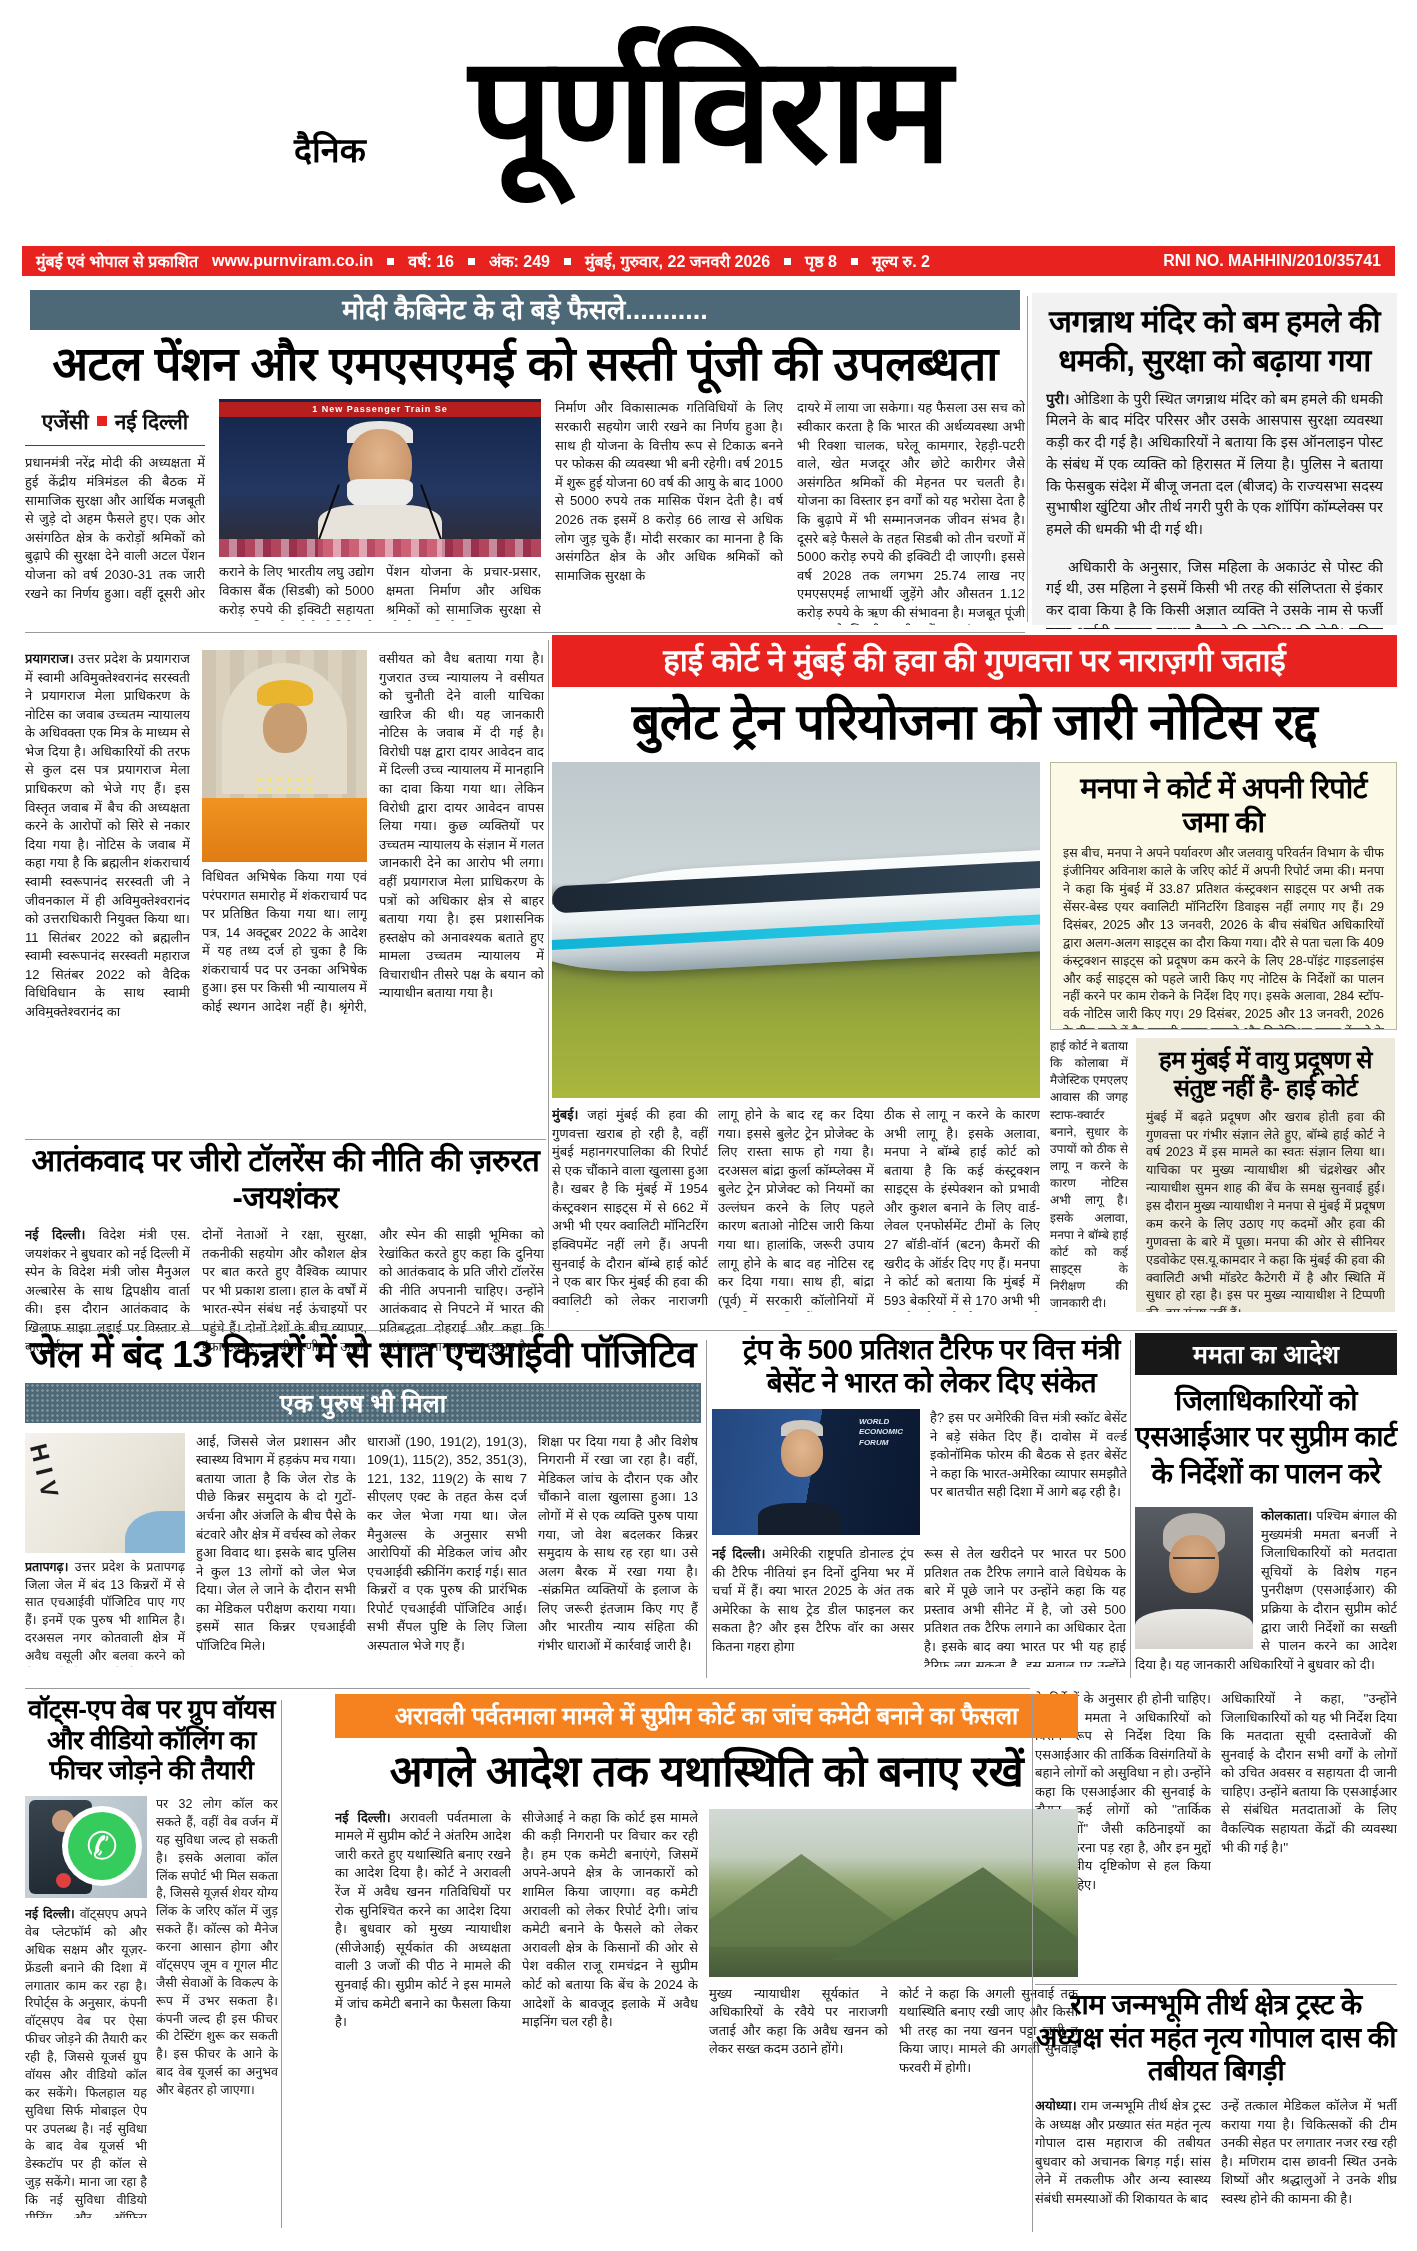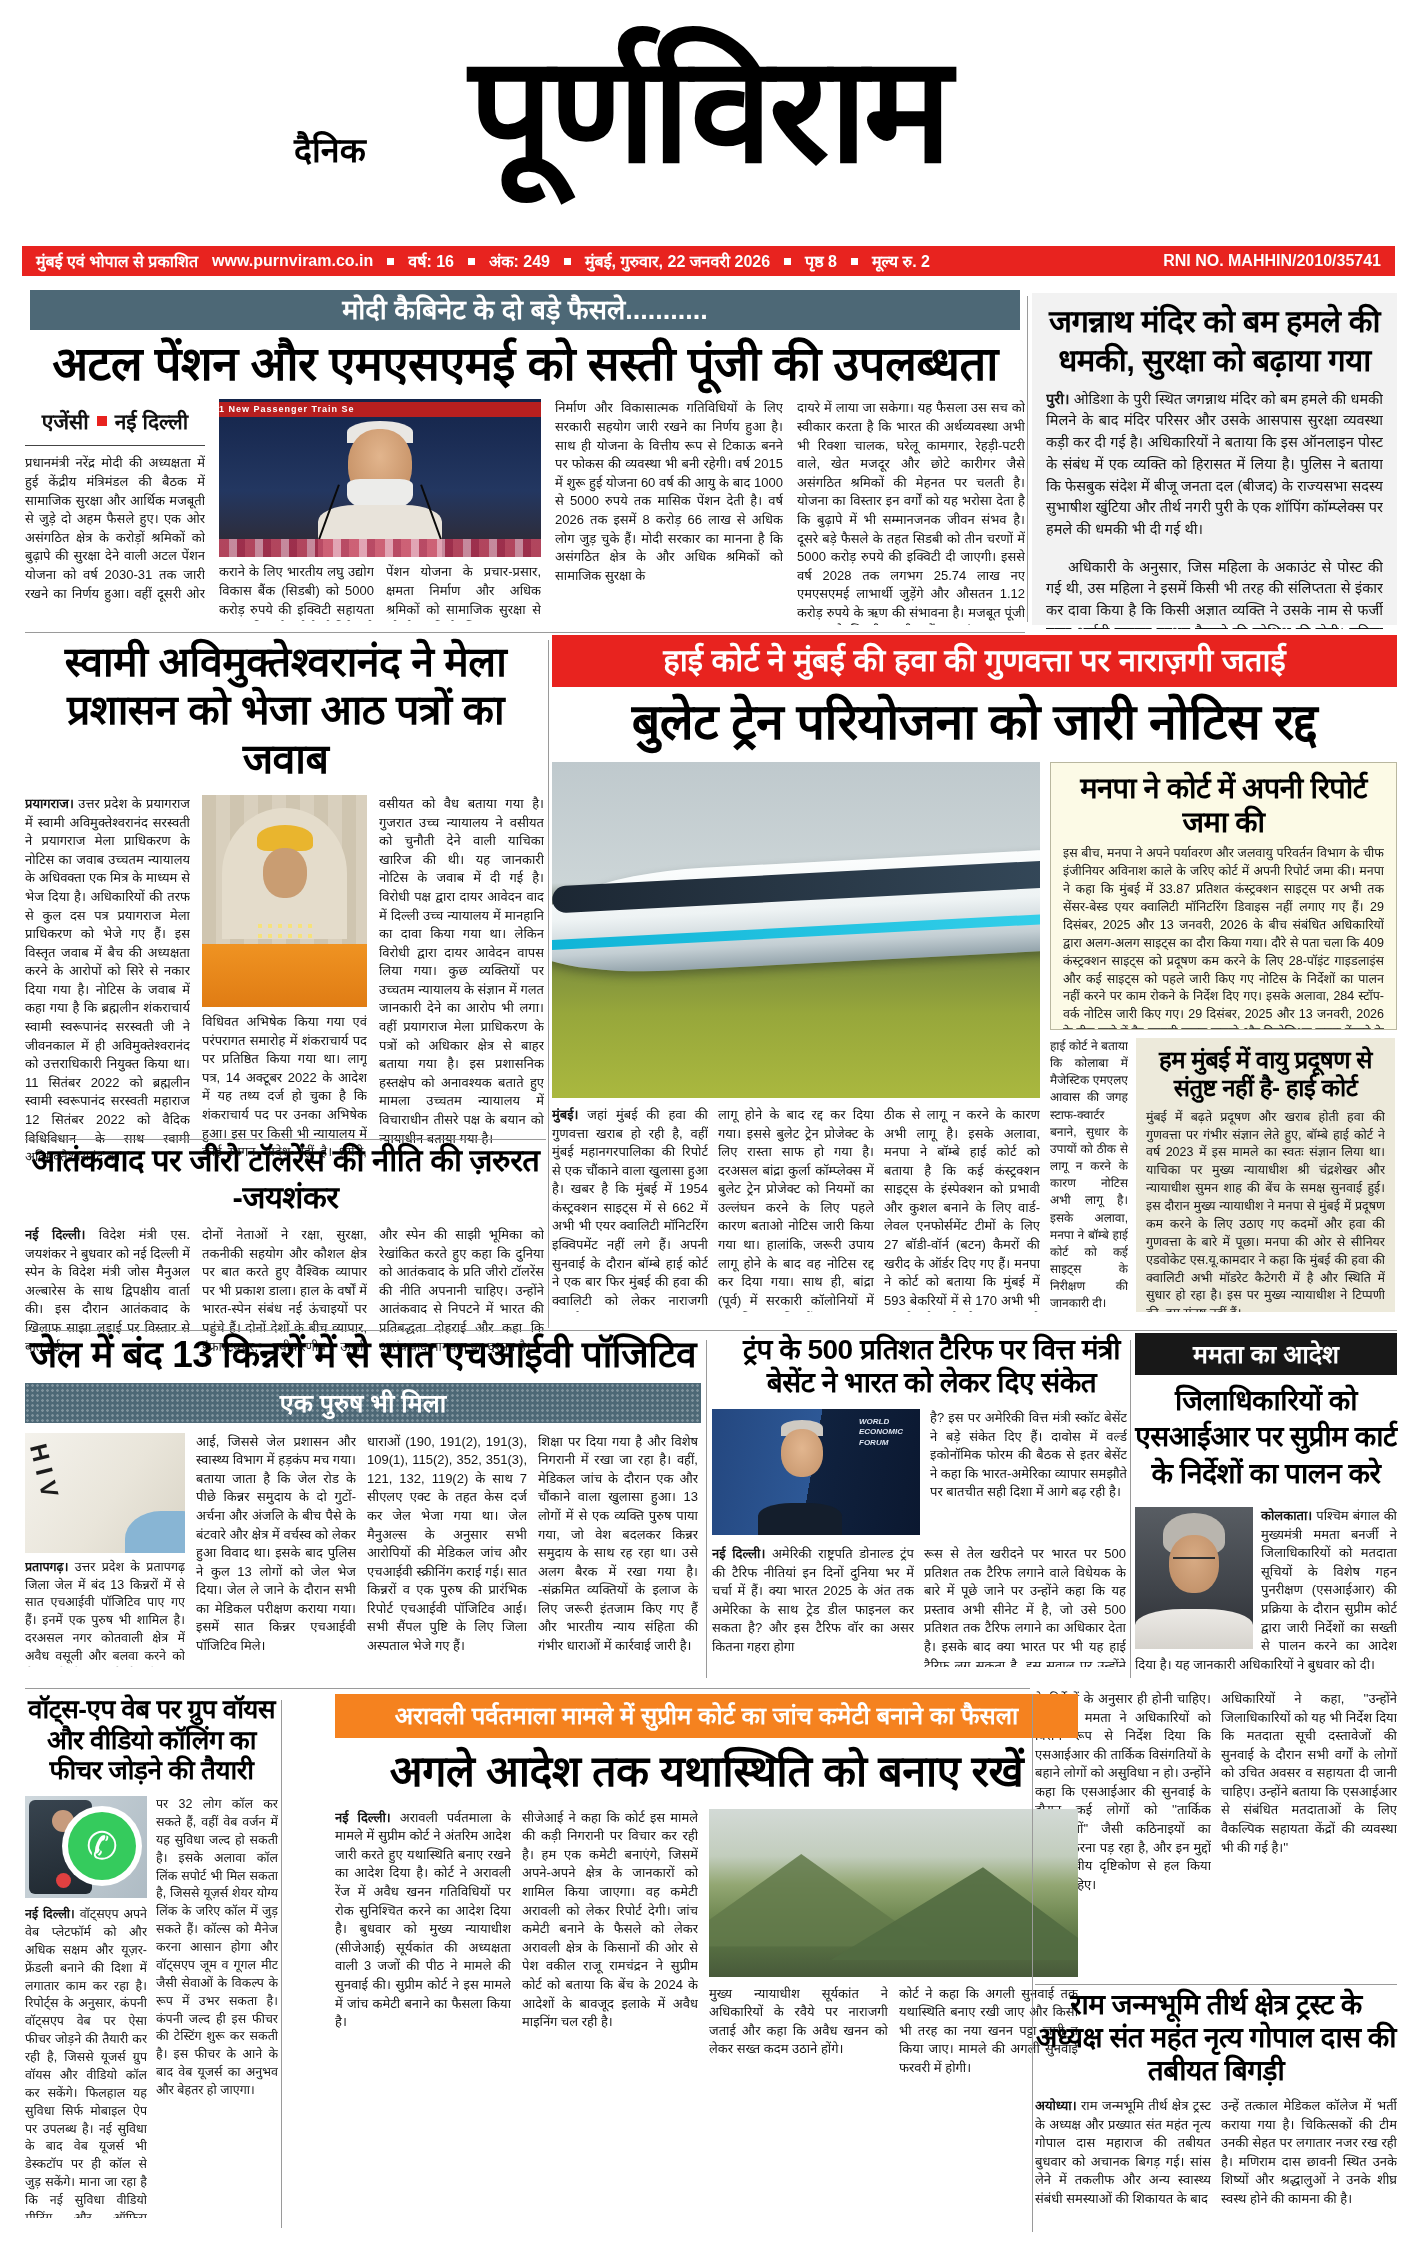--- a/index.html
+++ b/index.html
@@ -30,21 +30,21 @@
   .mast-daily{position:absolute;left:294px;top:126px;font-size:34px;font-weight:bold;color:#000;}
   .infobar{position:absolute;left:22px;top:246px;width:1373px;height:30px;background:#e8231f;color:#fff;
            display:flex;align-items:center;gap:14px;padding:0 14px;box-sizing:border-box;
            font-size:16px;font-weight:bold;white-space:nowrap;}
   .ib-sq{width:7px;height:7px;background:#fff;display:inline-block;flex:0 0 auto;}
   .ib-right{margin-left:auto;}
   
   .photo{position:relative;overflow:hidden;background:#bbb;width:100%;}
   .ph-modi{background:linear-gradient(180deg,#14244a 0%,#233761 58%,#31292e 100%);}
   .m-banner{position:absolute;top:3px;left:0;right:0;height:15px;background:#b71f1f;color:#fff;font-size:9px;
-            font-weight:bold;line-height:15px;text-align:left;letter-spacing:1px;}
+            font-weight:bold;line-height:15px;text-align:center;letter-spacing:1px;}
   .m-hairtop{position:absolute;left:50%;top:22px;width:66px;height:22px;transform:translateX(-50%);background:#e9e7e3;border-radius:50% 50% 0 0;}
   .m-face{position:absolute;left:50%;top:30px;width:64px;height:72px;transform:translateX(-50%);
           background:radial-gradient(ellipse at 50% 38%,#e2b58d 0%,#c9956a 75%,#b07d52 100%);border-radius:46%;}
   .m-beard{position:absolute;left:50%;top:80px;width:66px;height:32px;transform:translateX(-50%);background:#ececea;border-radius:20% 20% 50% 50%;}
   .m-body{position:absolute;left:50%;top:106px;width:124px;height:56px;transform:translateX(-50%);background:#e8e3da;border-radius:30% 30% 0 0;}
   .mic{position:absolute;bottom:16px;width:2px;height:58px;background:#0a0a0a;}
   .m1{left:34%;transform:rotate(20deg);}
   .m2{right:34%;transform:rotate(-20deg);}
   .flowers{position:absolute;bottom:0;left:0;right:0;height:18px;
            background:repeating-linear-gradient(90deg,#c84a64 0 10px,#e09aae 10px 18px,#b03050 18px 26px);opacity:.85;}
@@ -149,21 +149,20 @@
   <section class="art graybox" style="left:1032px;top:293px;width:365px;height:332px;box-sizing:border-box;padding:10px 14px;">
     <h2 class="hl" style="font-size:31px;line-height:1.25;">जगन्नाथ मंदिर को बम हमले की धमकी, सुरक्षा को बढ़ाया गया</h2>
     <p class="bt" style="font-size:14.5px;line-height:1.5;margin-top:8px;height:168px;">
       <b class="dl">पुरी।</b>
       <span>ओडिशा के पुरी स्थित जगन्नाथ मंदिर को बम हमले की धमकी मिलने के बाद मंदिर परिसर और उसके आसपास सुरक्षा व्यवस्था कड़ी कर दी गई है। अधिकारियों ने बताया कि इस ऑनलाइन पोस्ट के संबंध में एक व्यक्ति को हिरासत में लिया है। पुलिस ने बताया कि फेसबुक संदेश में बीजू जनता दल (बीजद) के राज्यसभा सदस्य सुभाषीश खुंटिया और तीर्थ नगरी पुरी के एक शॉपिंग कॉम्प्लेक्स पर हमले की धमकी भी दी गई थी।</span>
     </p>
     <p class="bt" style="font-size:14.5px;line-height:1.5;text-indent:22px;height:72px;">अधिकारी के अनुसार, जिस महिला के अकाउंट से पोस्ट की गई थी, उस महिला ने इसमें किसी भी तरह की संलिप्तता से इंकार कर दावा किया है कि किसी अज्ञात व्यक्ति ने उसके नाम से फर्जी यूजर आईडी बनाकर दहशत फैलाने की कोशिश की होगी। महिला के बयान के आधार पर पुलिस ने एक व्यक्ति को पूछताछ के लिए पकड़ा है।</p>
   </section>
 
   <section class="art" style="left:25px;top:638px;width:521px;height:497px;">
-    <h2 class="hl" style="font-size:41px;">स्वामी अविमुक्तेश्वरानंद ने मेला प्रशासन को भेजा आठ पत्रों का जवाब</h2>
     <div class="row" style="gap:12px;margin-top:12px;height:368px;overflow:hidden;">
       <p class="bt" style="width:165px;">
         <b class="dl">प्रयागराज।</b>
         <span>उत्तर प्रदेश के प्रयागराज में स्वामी अविमुक्तेश्वरानंद सरस्वती ने प्रयागराज मेला प्राधिकरण के नोटिस का जवाब उच्चतम न्यायालय के अधिवक्ता एक मित्र के माध्यम से भेज दिया है। अधिकारियों की तरफ से कुल दस पत्र प्रयागराज मेला प्राधिकरण को भेजे गए हैं। इस विस्तृत जवाब में बैच की अध्यक्षता करने के आरोपों को सिरे से नकार दिया गया है। नोटिस के जवाब में कहा गया है कि ब्रह्मलीन शंकराचार्य स्वामी स्वरूपानंद सरस्वती जी ने जीवनकाल में ही अविमुक्तेश्वरानंद को उत्तराधिकारी नियुक्त किया था। 11 सितंबर 2022 को ब्रह्मलीन स्वामी स्वरूपानंद सरस्वती महाराज 12 सितंबर 2022 को वैदिक विधिविधान के साथ स्वामी अविमुक्तेश्वरानंद का</span>
       </p>
       <div style="width:165px;">
         <div class="photo ph-saint" style="height:212px;">
           <div class="s-arch"></div>
             <div class="s-turban"></div>
             <div class="s-face"></div>

